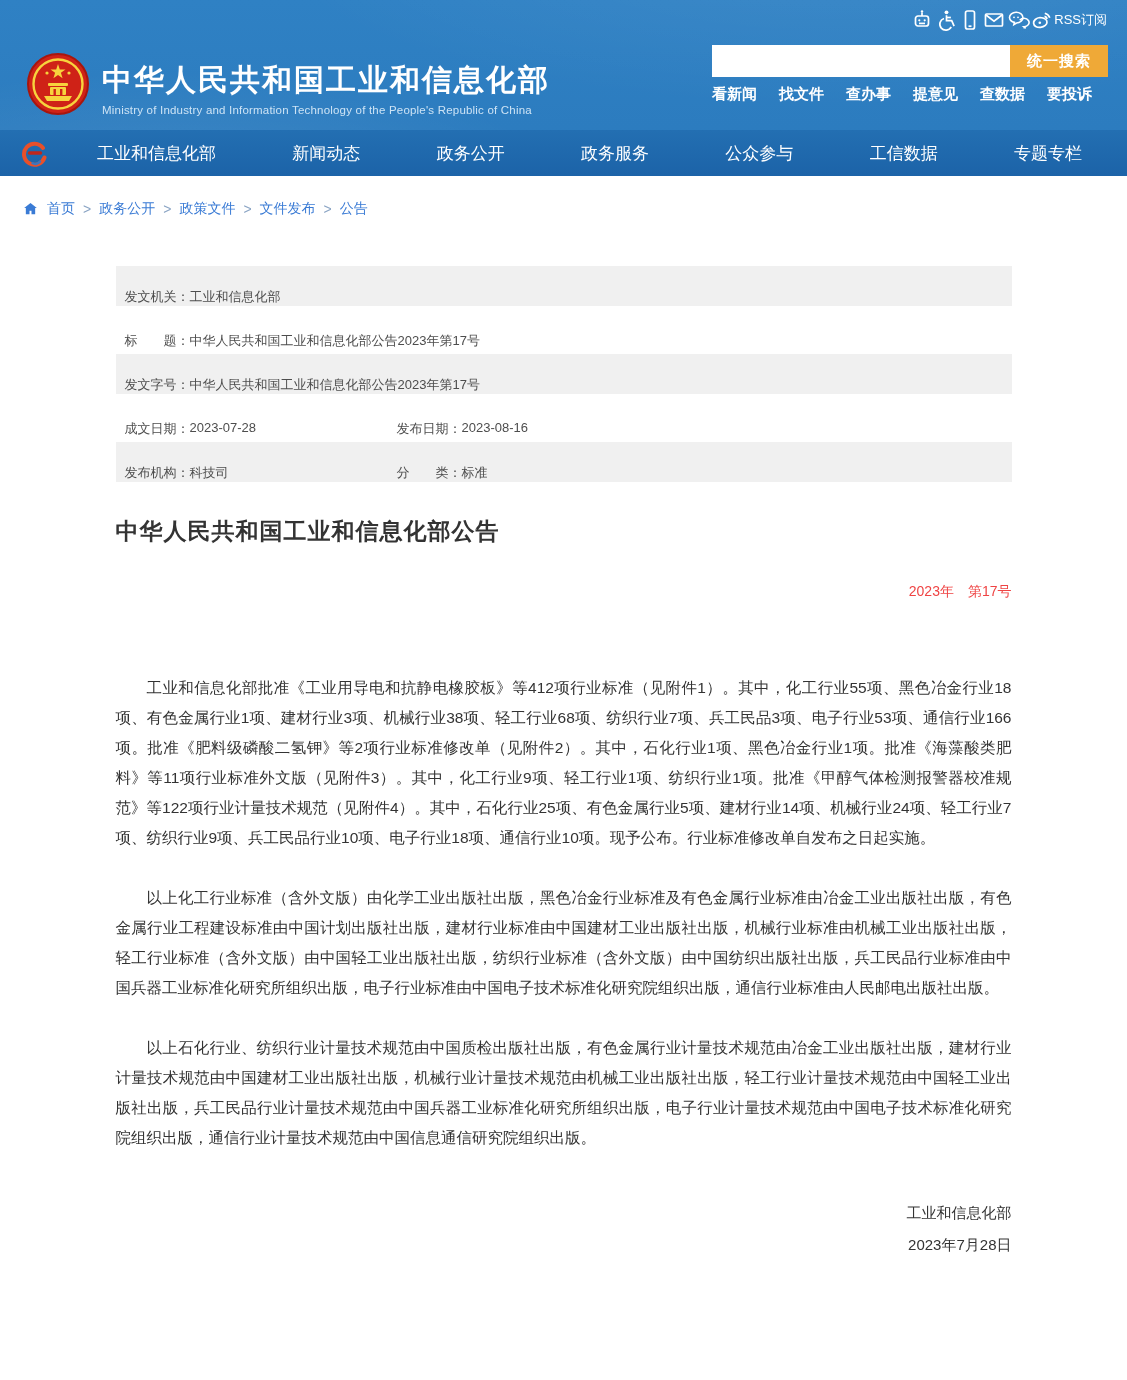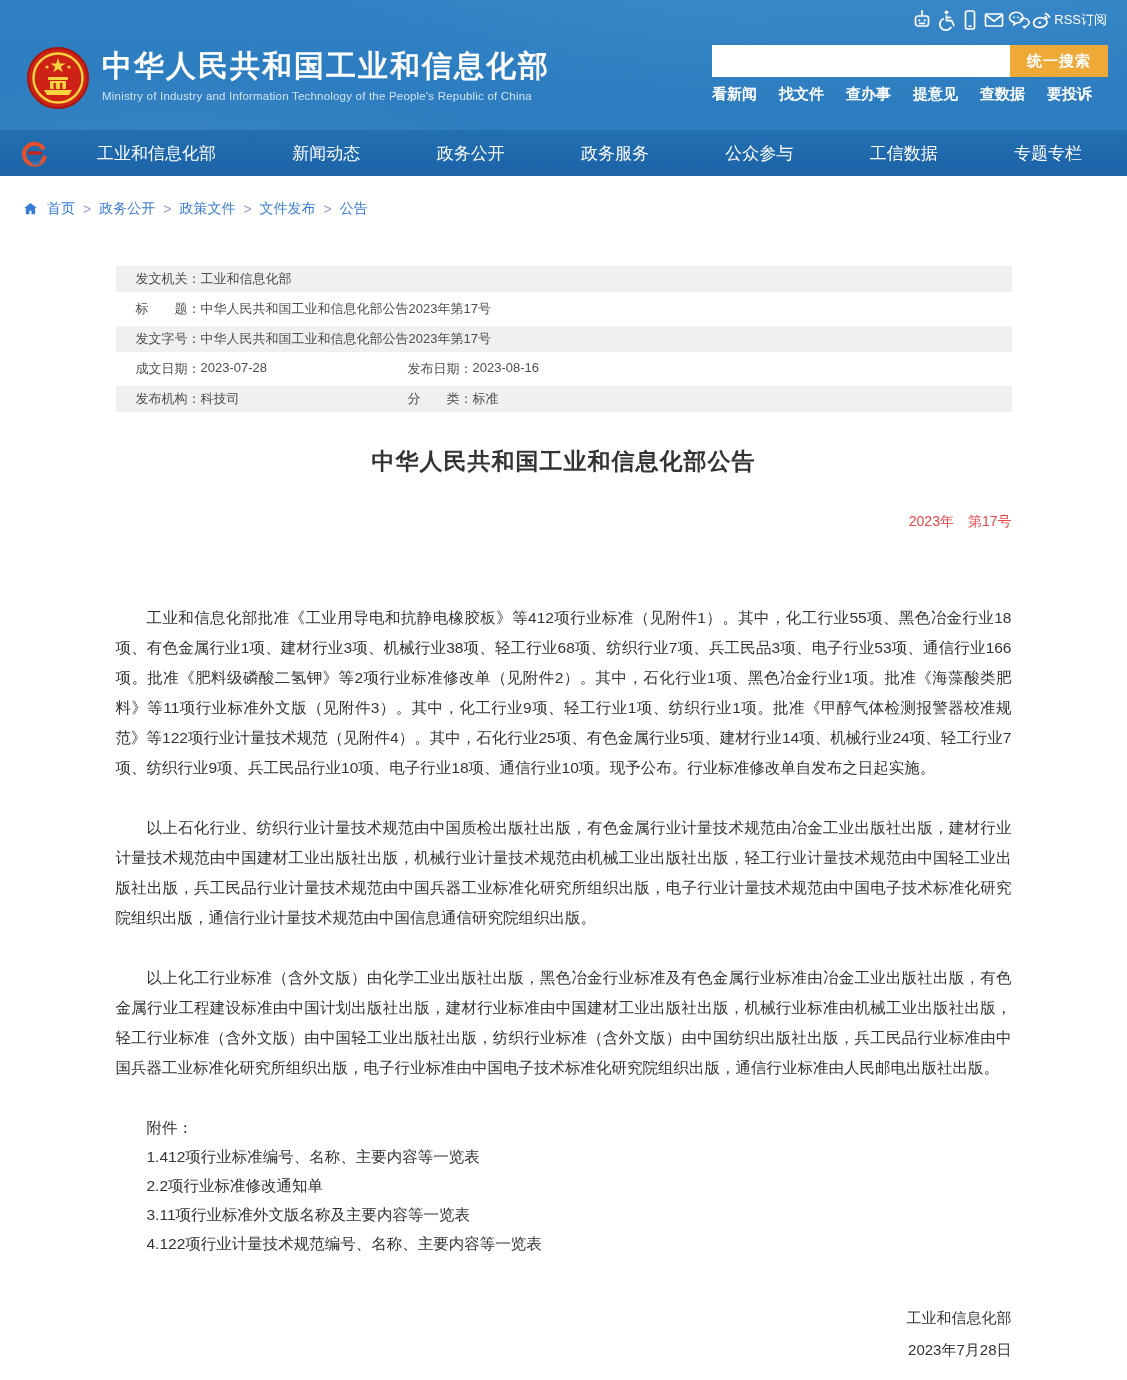--- a/index.html
+++ b/index.html
@@ -18,21 +18,21 @@
       linear-gradient(180deg,#2f81c4 0%,#2b7abd 100%);
   }
   .topbar{
     height:40px; display:flex; justify-content:flex-end; align-items:center;
     padding-right:20px;
   }
   .topbar .uicon{ width:24px; height:24px; display:block; cursor:pointer; }
   .rss-label{ color:#fff; font-size:13px; cursor:pointer; }
 
   .banner{ position:relative; height:90px; }
-  .brand{ position:absolute; left:26px; top:6px; display:flex; align-items:flex-start; gap:12px; cursor:pointer; }
+  .brand{ position:absolute; left:26px; top:12px; display:flex; align-items:flex-end; gap:12px; cursor:pointer; }
   .brand-title{ color:#fff; font-size:30px; font-weight:bold; letter-spacing:2px; }
   .brand-sub{ color:#cde3f5; font-size:11.5px; margin-top:3px; letter-spacing:0.2px; }
 
   .search-area{ position:absolute; right:19px; top:5px; width:396px; }
   .search-row{ display:flex; }
   .search-input{
     width:298px; height:32px; border:none; outline:none; background:#fff;
     font-size:14px; padding:0 8px;
   }
   .search-btn{
@@ -60,31 +60,31 @@
   }
   .breadcrumb .crumb{ color:#3a7bd5; cursor:pointer; }
   .breadcrumb .sep{ color:#8aa4c4; }
   .home-icon{ width:17px; height:16px; display:block; }
 
   
   .content{ width:896px; margin:48px auto 0 auto; }
 
   .meta-table{ }
   .meta-row{
-    height:26px; margin-bottom:4px; display:flex; align-items:center;
-    font-size:13px; color:#4d4d4d; padding-left:20px;
+    height:40px; margin-bottom:4px; display:flex; align-items:flex-end;
+    font-size:13px; color:#4d4d4d; padding-left:9px;
   }
   .meta-row.alt{ background:#f0f0f0; }
   .meta-cell-1{ width:272px; display:flex; }
   .meta-cell-2{ display:flex; }
   .meta-label{ white-space:pre; }
   .meta-value{ white-space:pre; }
 
   .doc-title{
-    margin-top:34px; text-align:center; font-size:23px; font-weight:bold; color:#333;
+    margin-top:34px; font-size:23px; font-weight:bold; color:#333;
     letter-spacing:1px;
   }
   .doc-issue{ margin-top:36px; text-align:right; font-size:14px; color:#ef4444; }
 
   .article-body{ margin-top:72px; font-size:15.5px; line-height:30px; color:#333; }
   .article-body p{ text-indent:2em; text-align:justify; margin:0 0 30px 0; }
 
   .attachments{ margin-top:6px; font-size:15.5px; line-height:29px; padding-left:2em; }
   .attachments div{ white-space:pre; }
   .attach-item{ cursor:pointer; }
@@ -245,30 +245,23 @@
         <span class="meta-value">标准</span>
       </div>
     </div>
   </div>
 
   <h1 class="doc-title">中华人民共和国工业和信息化部公告</h1>
   <div class="doc-issue">2023年　第17号</div>
 
   <div class="article-body">
     <p>工业和信息化部批准《工业用导电和抗静电橡胶板》等412项行业标准（见附件1）。其中，化工行业55项、黑色冶金行业18项、有色金属行业1项、建材行业3项、机械行业38项、轻工行业68项、纺织行业7项、兵工民品3项、电子行业53项、通信行业166项。批准《肥料级磷酸二氢钾》等2项行业标准修改单（见附件2）。其中，石化行业1项、黑色冶金行业1项。批准《海藻酸类肥料》等11项行业标准外文版（见附件3）。其中，化工行业9项、轻工行业1项、纺织行业1项。批准《甲醇气体检测报警器校准规范》等122项行业计量技术规范（见附件4）。其中，石化行业25项、有色金属行业5项、建材行业14项、机械行业24项、轻工行业7项、纺织行业9项、兵工民品行业10项、电子行业18项、通信行业10项。现予公布。行业标准修改单自发布之日起实施。</p>
+    <p>以上化工行业标准（含外文版）由化学工业出版社出版，黑色冶金行业标准及有色金属行业标准由冶金工业出版社出版，有色金属行业工程建设标准由中国计划出版社出版，建材行业标准由中国建材工业出版社出版，机械行业标准由机械工业出版社出版，轻工行业标准（含外文版）由中国轻工业出版社出版，纺织行业标准（含外文版）由中国纺织出版社出版，兵工民品行业标准由中国兵器工业标准化研究所组织出版，电子行业标准由中国电子技术标准化研究院组织出版，通信行业标准由人民邮电出版社出版。</p>
     <p>以上石化行业、纺织行业计量技术规范由中国质检出版社出版，有色金属行业计量技术规范由冶金工业出版社出版，建材行业计量技术规范由中国建材工业出版社出版，机械行业计量技术规范由机械工业出版社出版，轻工行业计量技术规范由中国轻工业出版社出版，兵工民品行业计量技术规范由中国兵器工业标准化研究所组织出版，电子行业计量技术规范由中国电子技术标准化研究院组织出版，通信行业计量技术规范由中国信息通信研究院组织出版。</p>
-    <p>以上化工行业标准（含外文版）由化学工业出版社出版，黑色冶金行业标准及有色金属行业标准由冶金工业出版社出版，有色金属行业工程建设标准由中国计划出版社出版，建材行业标准由中国建材工业出版社出版，机械行业标准由机械工业出版社出版，轻工行业标准（含外文版）由中国轻工业出版社出版，纺织行业标准（含外文版）由中国纺织出版社出版，兵工民品行业标准由中国兵器工业标准化研究所组织出版，电子行业标准由中国电子技术标准化研究院组织出版，通信行业标准由人民邮电出版社出版。</p>
-  </div>
-
-  <div class="attachments">
-    <div>附件：</div>
-    <div class="attach-item">1.412项行业标准编号、名称、主要内容等一览表</div>
-    <div class="attach-item">2.2项行业标准修改通知单</div>
-    <div class="attach-item">3.11项行业标准外文版名称及主要内容等一览表</div>
-    <div class="attach-item">4.122项行业计量技术规范编号、名称、主要内容等一览表</div>
-  </div>
+  </div>
+
 
   <div class="signature">
     <div>工业和信息化部</div>
     <div>2023年7月28日</div>
   </div>
 
 </div>
 
 </body></html>

